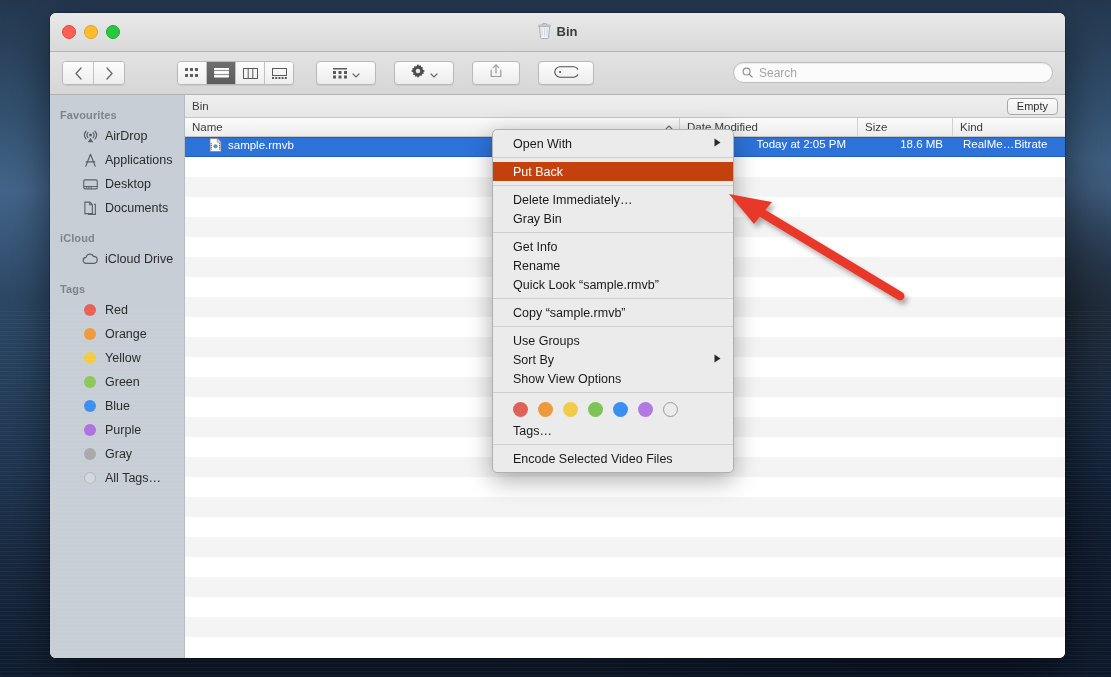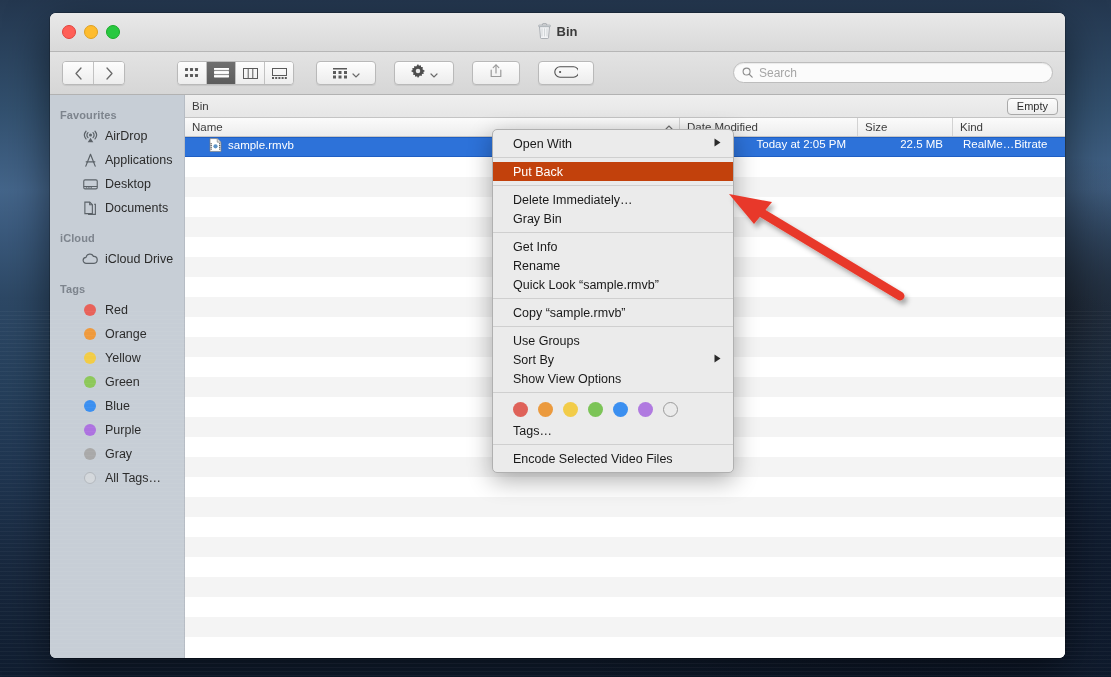--- a/index.html
+++ b/index.html
@@ -518,21 +518,21 @@
                       <rect x="10.2" y="7" width="1.1" height="1.1"></rect>
                       <rect x="10.2" y="8.8" width="1.1" height="1.1"></rect>
                       <rect x="10.2" y="10.6" width="1.1" height="1.1"></rect>
                     </g>
                   <circle cx="6.5" cy="8.3" r="2.1" fill="#5c93c7"></circle>
                 </svg>
               </span>
               <span>sample.rmvb</span>
             </div>
             <div class="cell date">Today at 2:05 PM</div>
-            <div class="cell size">22.5 MB</div>
+            <div class="cell size">18.6 MB</div>
             <div class="cell kind">RealMe…Bitrate</div>
           </div>
 
           <div class="row odd"></div>
           <div class="row even"></div>
           <div class="row odd"></div>
           <div class="row even"></div>
           <div class="row odd"></div>
           <div class="row even"></div>
           <div class="row odd"></div>

